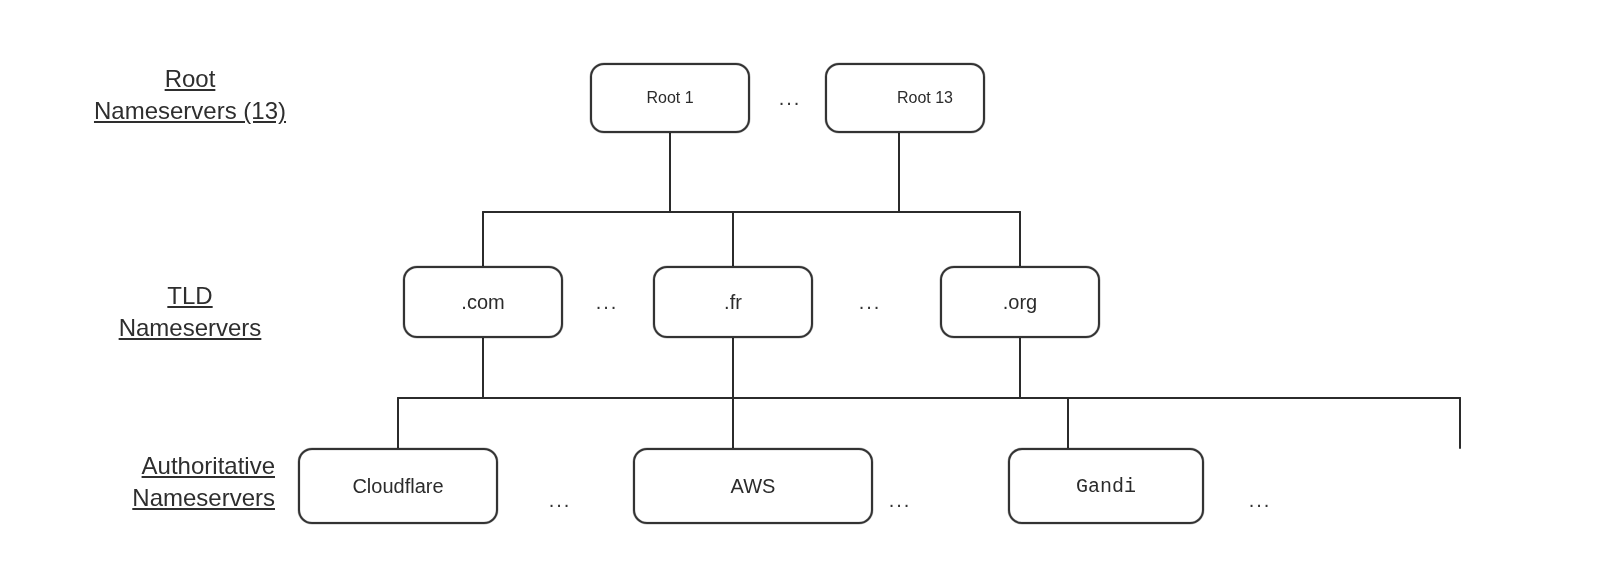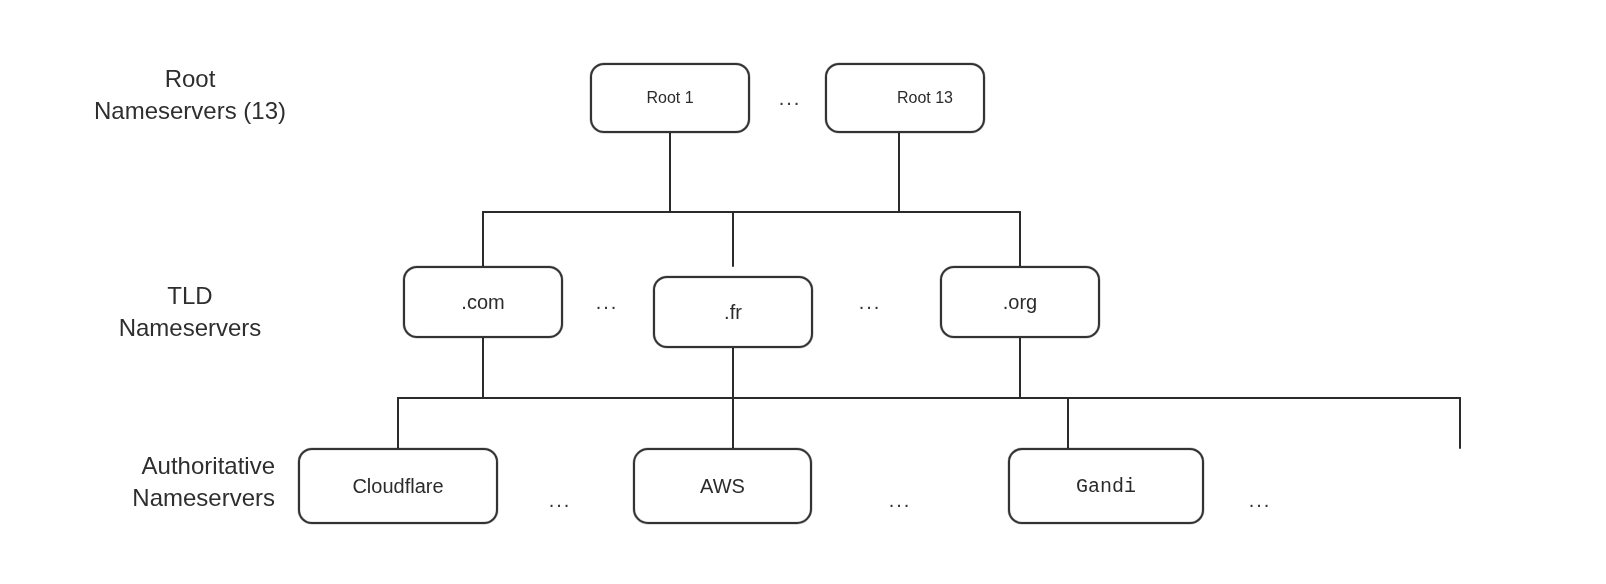--- a/index.html
+++ b/index.html
@@ -21,20 +21,21 @@
     height: 584px;
     pointer-events: none;
   }
   .row-label {
     position: absolute;
     text-align: center;
     font-size: 24px;
     line-height: 1.35;
     font-weight: 400;
     color: #2e2e2e;
+    text-decoration: underline;
   }
   .node {
     position: absolute;
     box-sizing: border-box;
     border: 2px solid #333;
     border-radius: 14px;
     background: #fff;
     display: flex;
     align-items: center;
     justify-content: center;
@@ -95,24 +96,24 @@
 
   <div class="row-label" style="left:55px; top:450px; width:220px; white-space:pre-line;text-align:right;">Authoritative
 Nameservers</div>
 
   <div class="node small" style="left:590px; top:63px; width:160px; height:70px;">Root 1</div>
   <div class="ellipsis" style="left:790px; top:98px;">...</div>
   <div class="node small" style="left:825px; top:63px; width:160px; height:70px;padding-left:48px;">Root 13</div>
 
   <div class="node" style="left:403px; top:266px; width:160px; height:72px;">.com</div>
   <div class="ellipsis" style="left:607px; top:302px;">...</div>
-  <div class="node" style="left:653px; top:266px; width:160px; height:72px;margin-top:10px;">.fr</div>
+  <div class="node" style="left:653px; top:266px; width:160px; height:72px;">.fr</div>
   <div class="ellipsis" style="left:870px; top:302px;">...</div>
   <div class="node" style="left:298px; top:448px; width:200px; height:76px;">Cloudflare</div>
 
   <div class="node" style="left:940px; top:266px; width:160px; height:72px;">.org</div>
   <div class="ellipsis" style="left:560px; top:500px;">...</div>
-  <div class="node" style="left:633px; top:448px; width:179px; height:76px;border-radius:15px;">AWS</div>
+  <div class="node" style="left:633px; top:448px; width:240px; height:76px;">AWS</div>
   <div class="ellipsis" style="left:900px; top:500px;">...</div>
   <div class="node" style="left:1008px; top:448px; width:196px; height:76px;font-family:Liberation Mono, monospace;">Gandi</div>
   <div class="ellipsis" style="left:1260px; top:500px;">...</div>
 
 </div>
 
 </body></html>

